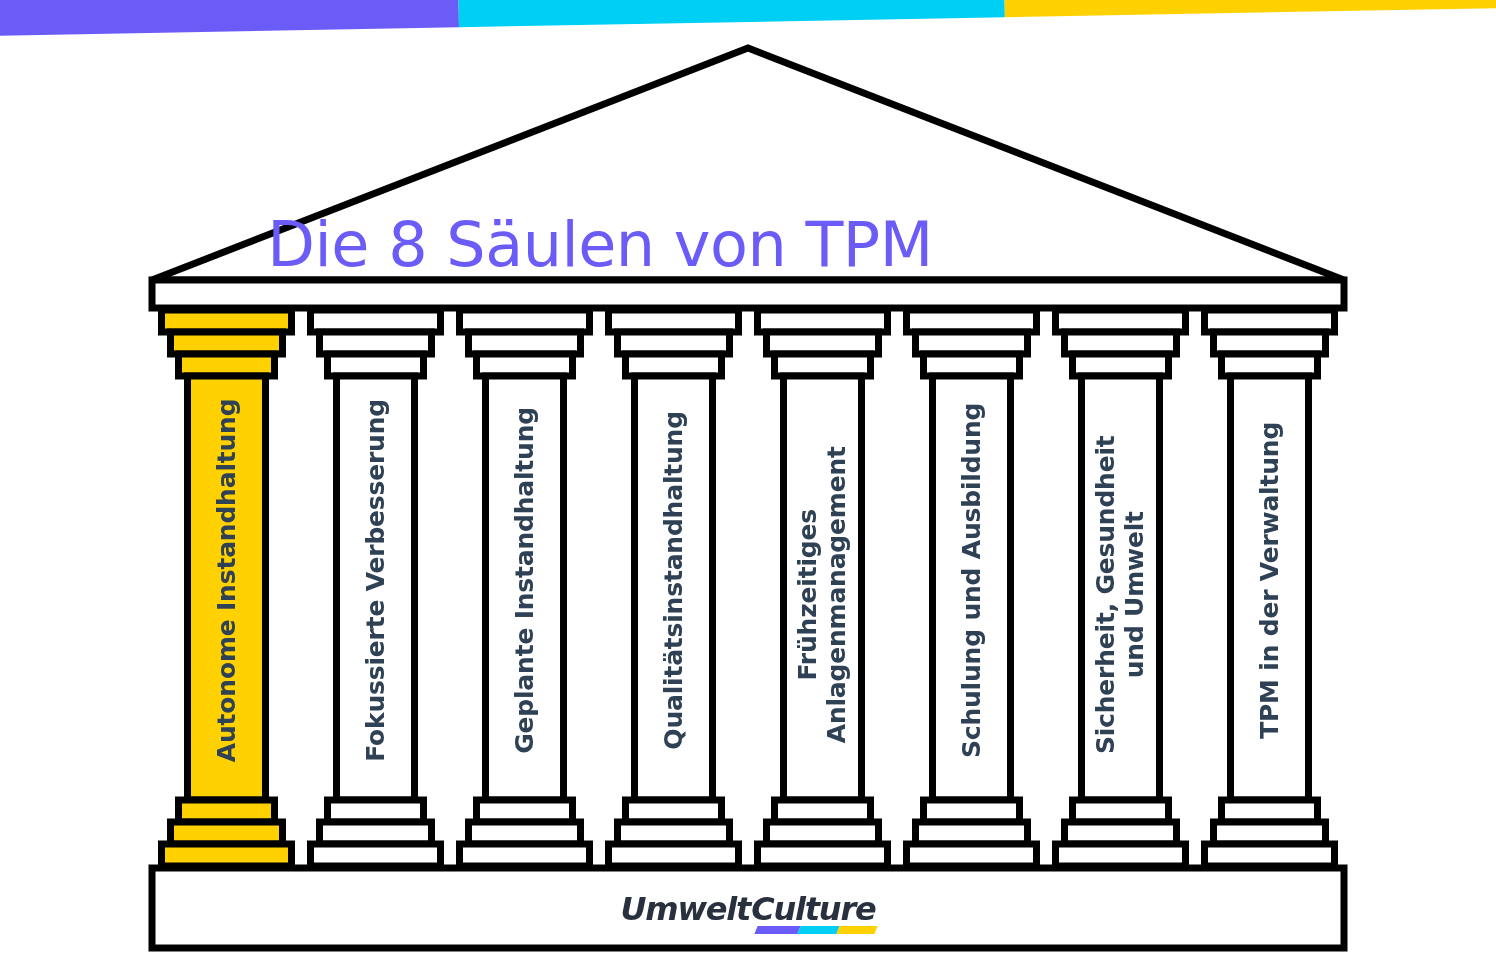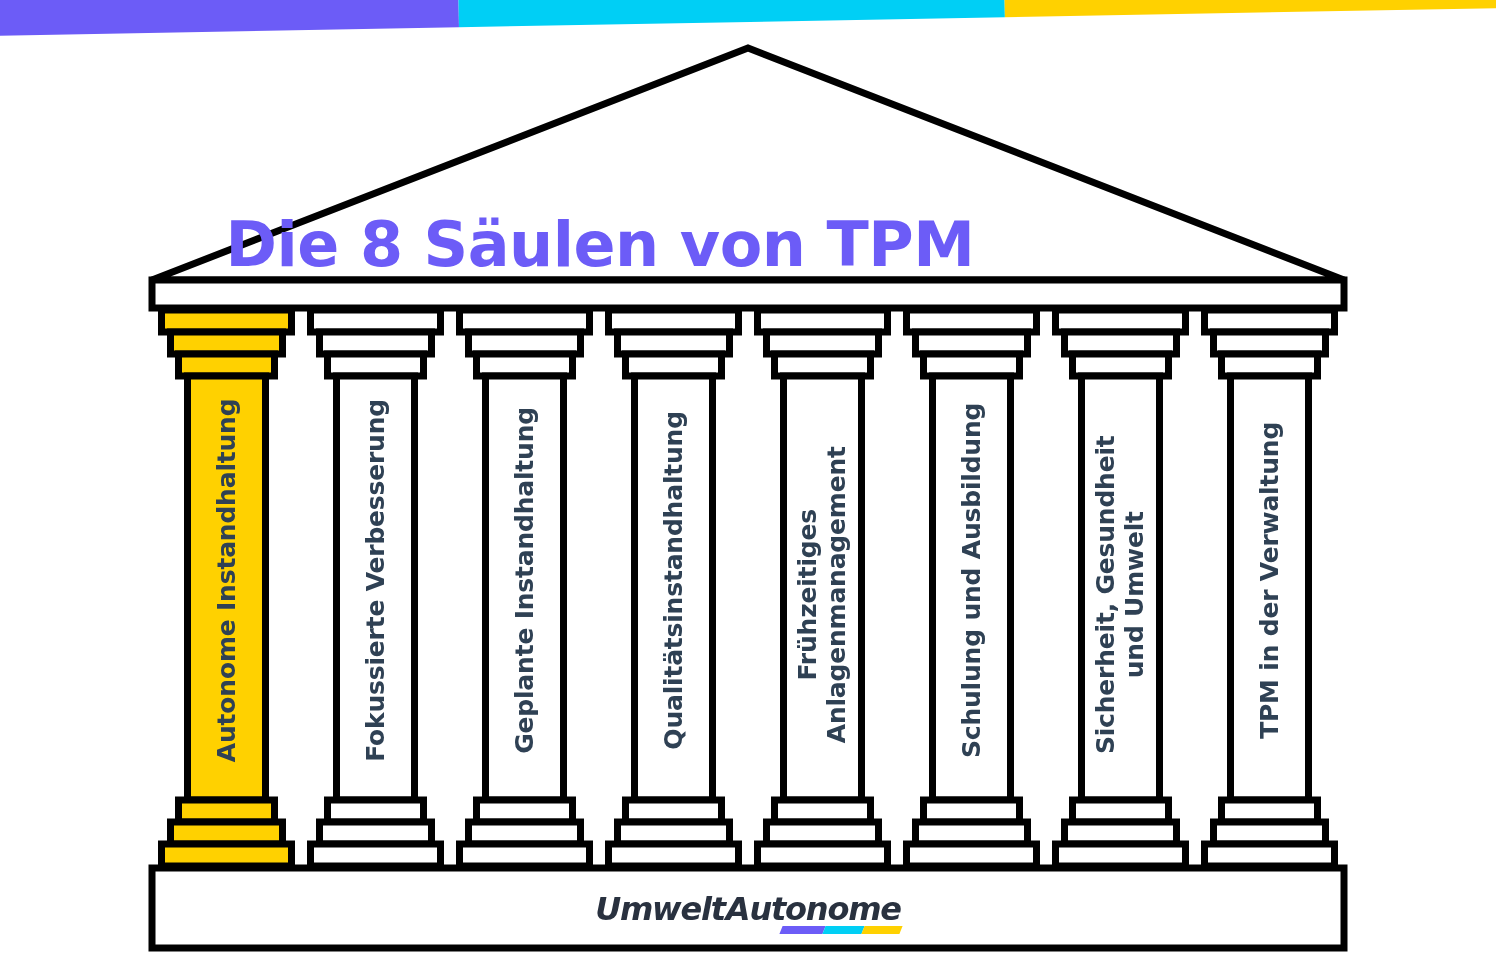--- a/index.html
+++ b/index.html
@@ -50,21 +50,21 @@
   }
 
   
   #pediment-title {
     position: absolute;
     left: 0;
     top: 208px;
     width: 1200px;
     text-align: center;
     font-size: 62px;
-    font-weight: bold;
+    font-weight: normal;
     letter-spacing: -0.5px;
     color: #6C5CF7;
     font-family: "DejaVu Sans", sans-serif;
     pointer-events: none;
   }
 
   
   .pillar-label {
     position: absolute;
     width: 470px;
@@ -207,21 +207,21 @@
 Anlagenmanagement</div>
       <div class="pillar-label" style="color: rgb(47, 65, 84); left: 736.5px; top: 566px;">Schulung und Ausbildung</div>
       <div class="pillar-label" style="color: rgb(47, 65, 84); left: 885.5px; top: 566px;">Sicherheit, Gesundheit
 und Umwelt</div>
       <div class="pillar-label" style="color: rgb(47, 65, 84); left: 1034.5px; top: 566px;">TPM in der Verwaltung</div>
     </div>
 
   <div id="logo-wrap">
     <div id="logo-inner">
       <div id="logo-text" style="color: rgb(41, 49, 63);">
-        <span>Umwelt</span><span class="culture">Autonome</span>
+        <span>Umwelt</span><span class="culture">Culture</span>
       </div>
       <div id="logo-underline">
         <span class="lu-p" style="background: rgb(108, 92, 247);"></span>
         <span class="lu-c" style="background: rgb(0, 207, 245);"></span>
         <span class="lu-y" style="background: rgb(255, 209, 0);"></span>
       </div>
     </div>
   </div>
 
 </div>

